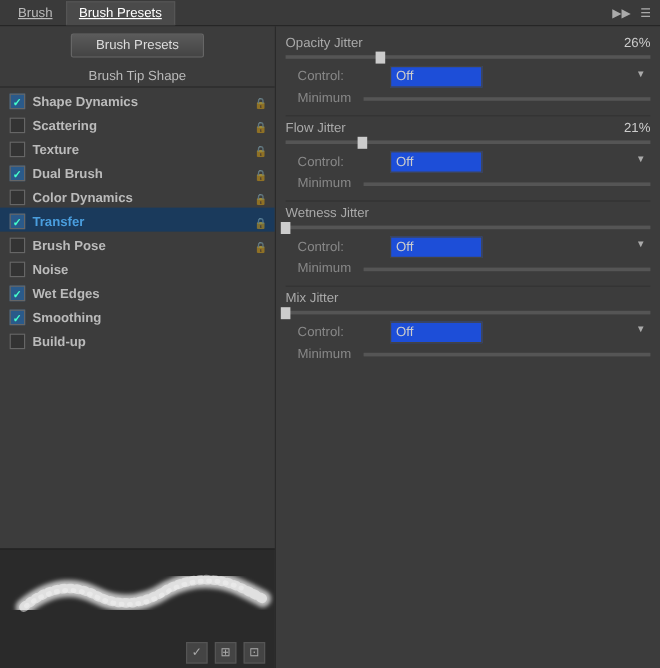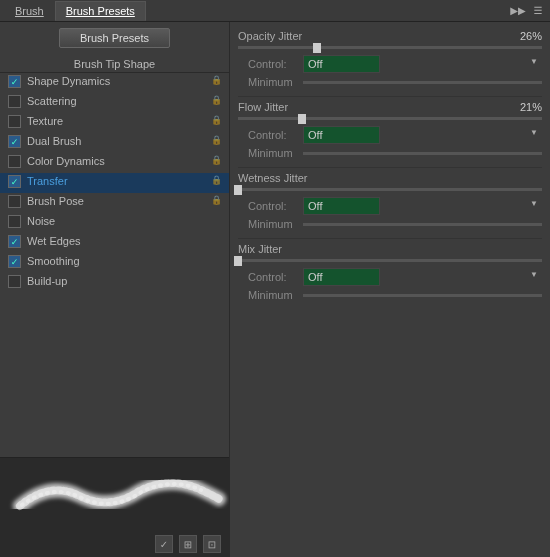--- a/index.html
+++ b/index.html
@@ -86,25 +86,26 @@
       border-bottom: 1px solid #2a2a2a;
     }
 
     .brush-list {
       flex: 1;
       overflow-y: auto;
     }
 
     .brush-item {
       display: flex;
-      align-items: flex-start;
+      align-items: flex-end;
       padding: 2px 6px 2px 8px;
       cursor: pointer;
       height: 20px;
       position: relative;
+      font-weight: bold;
     }
     .brush-item.active {
       background: #1a3a5c;
     }
     .brush-item.active .item-label {
       color: #4a9ede;
     }
 
     .brush-item .checkbox {
       width: 13px;
@@ -213,29 +214,30 @@
       font-size: 11px;
       width: 30px;
       text-align: right;
     }
 
     .control-row {
       display: flex;
       align-items: center;
       margin-bottom: 3px;
       padding-left: 10px;
+      gap: 22px;
     }
     .control-label {
       color: #888;
       font-size: 11px;
       width: 55px;
     }
     .control-select {
       flex: 1;
-      background: #14532d;
+      background: #1d4ed8;
       border: 1px solid #444;
       color: #ccc;
       font-size: 11px;
       padding: 1px 4px;
       height: 18px;
       appearance: none;
       -webkit-appearance: none;
       position: relative;
     }
     .select-wrapper {

